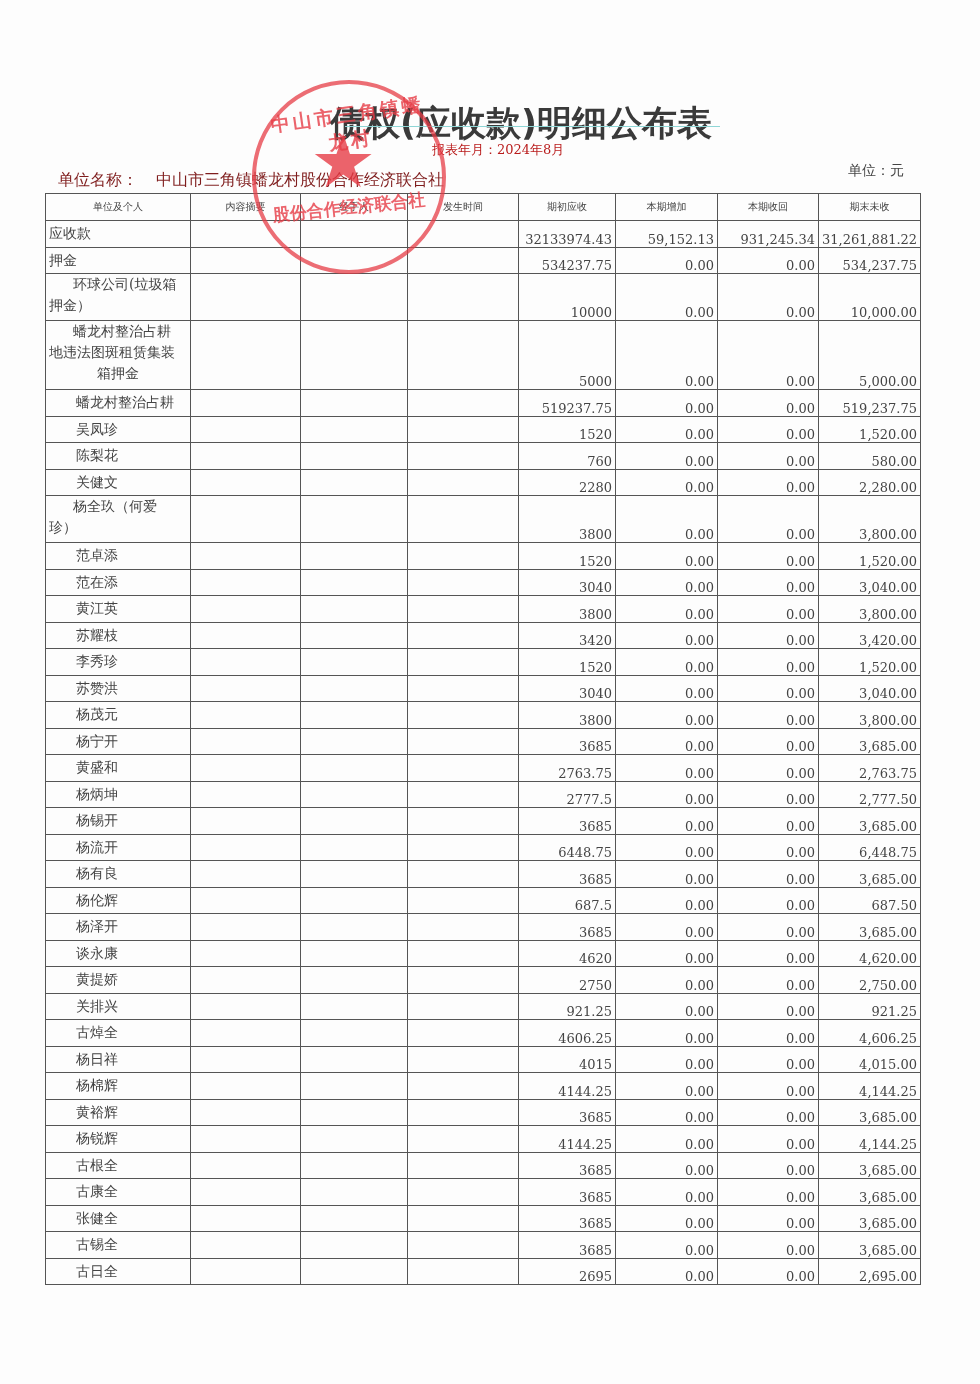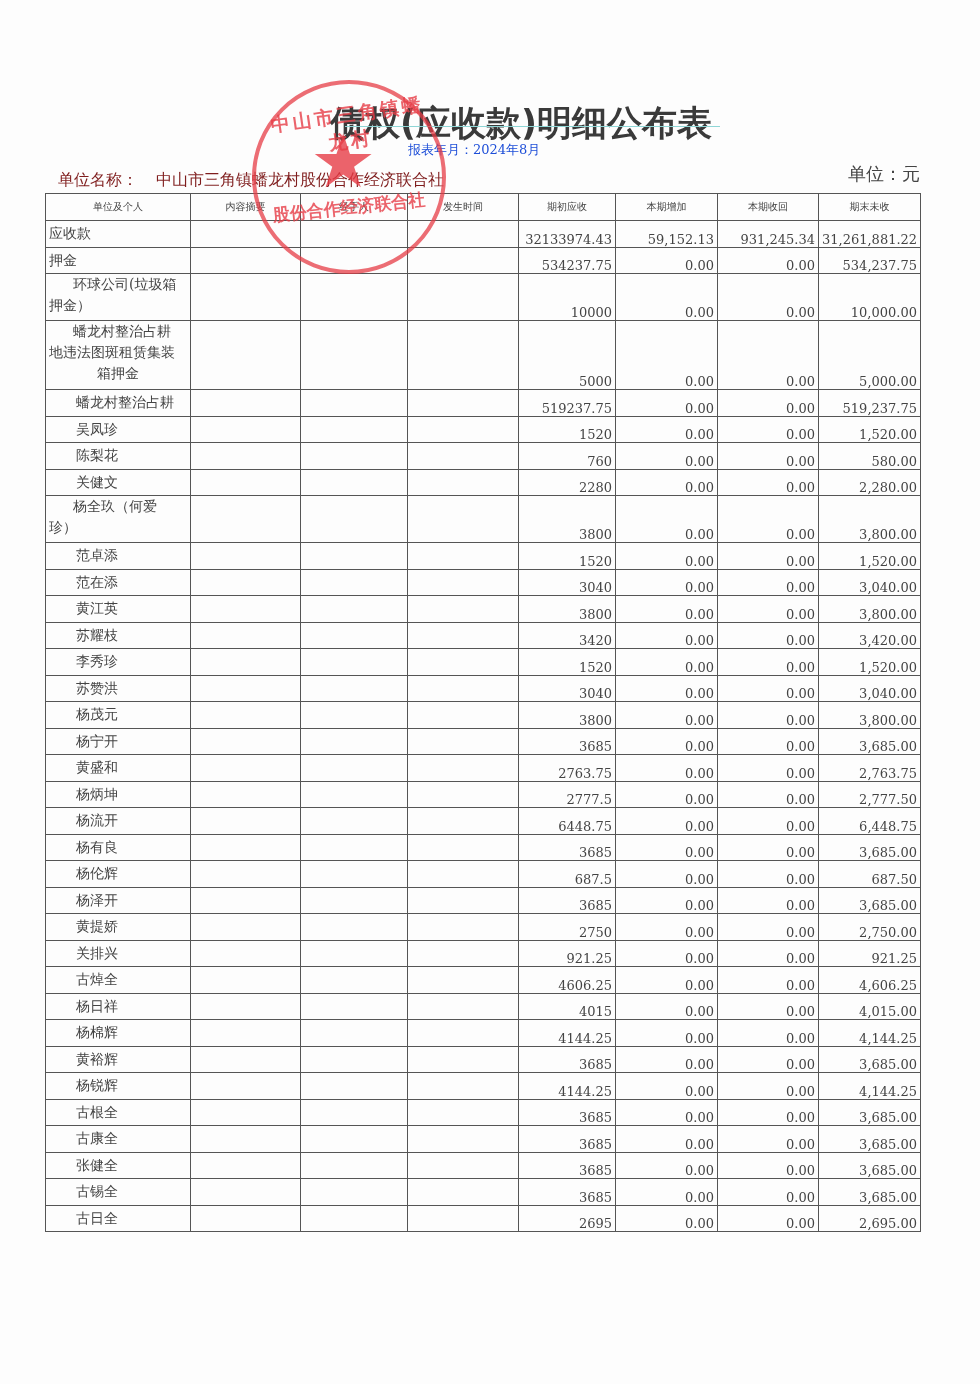--- a/index.html
+++ b/index.html
@@ -5,24 +5,24 @@
   html, body { margin:0; padding:0; }
   body {
     width:980px; height:1384px; background:#fdfdfd; position:relative; overflow:hidden;
     font-family:"DejaVu Serif","Liberation Serif",serif; color:#333;
   }
   .title {
     position:absolute; left:330px; top:100px; font-size:35px; font-weight:bold; color:#3a3a3a;
     letter-spacing:0px; font-family:"DejaVu Sans","Liberation Sans",sans-serif;text-align:center;
   }
   .title-underline { position:absolute; left:345px; top:126px; width:375px; height:1px; background:#8fd6d6; }
-  .report-date { position:absolute; left:408px; top:141px; font-size:13px; color:#1d4ed8; }
+  .report-date { position:absolute; left:432px; top:141px; font-size:13px; color:#b91c1c; }
   .unit-name { position:absolute; left:58px; top:170px; font-size:16px; color:#7f1d1d;text-align:center; }
   .unit-name .lbl { margin-right:18px; }
-  .unit-label { position:absolute; left:848px; top:162px; font-size:18px; color:#444; }
+  .unit-label { position:absolute; left:848px; top:162px; font-size:14px; color:#444; }
   table.ledger {
     position:absolute; left:45px; top:193px; width:875px; border-collapse:collapse;
     table-layout:fixed; font-size:14px;
   }
   table.ledger th, table.ledger td {
     border:1.5px solid #555; padding:0 3px; height:25.5px; color:#444; font-weight:normal;
   }
   table.ledger th { text-align:center; font-size:10px; height:26px; }
   td.name { text-align:left; line-height:21px; vertical-align:middle; }
   td.name.indent { padding-left:30px; }
@@ -276,20 +276,30 @@
         <td class="name indent">杨炳坤</td>
         <td></td>
         <td></td>
         <td></td>
         <td class="num">2777.5</td>
         <td class="num">0.00</td>
         <td class="num">0.00</td>
         <td class="num">2,777.50</td>
       </tr>
       <tr>
+        <td class="name indent">杨锡开</td>
+        <td></td>
+        <td></td>
+        <td></td>
+        <td class="num">3685</td>
+        <td class="num">0.00</td>
+        <td class="num">0.00</td>
+        <td class="num">3,685.00</td>
+      </tr>
+      <tr>
         <td class="name indent">杨流开</td>
         <td></td>
         <td></td>
         <td></td>
         <td class="num">6448.75</td>
         <td class="num">0.00</td>
         <td class="num">0.00</td>
         <td class="num">6,448.75</td>
       </tr>
       <tr>
@@ -314,20 +324,30 @@
       </tr>
       <tr>
         <td class="name indent">杨泽开</td>
         <td></td>
         <td></td>
         <td></td>
         <td class="num">3685</td>
         <td class="num">0.00</td>
         <td class="num">0.00</td>
         <td class="num">3,685.00</td>
+      </tr>
+      <tr>
+        <td class="name indent">谈永康</td>
+        <td></td>
+        <td></td>
+        <td></td>
+        <td class="num">4620</td>
+        <td class="num">0.00</td>
+        <td class="num">0.00</td>
+        <td class="num">4,620.00</td>
       </tr>
       <tr>
         <td class="name indent">黄提娇</td>
         <td></td>
         <td></td>
         <td></td>
         <td class="num">2750</td>
         <td class="num">0.00</td>
         <td class="num">0.00</td>
         <td class="num">2,750.00</td>

